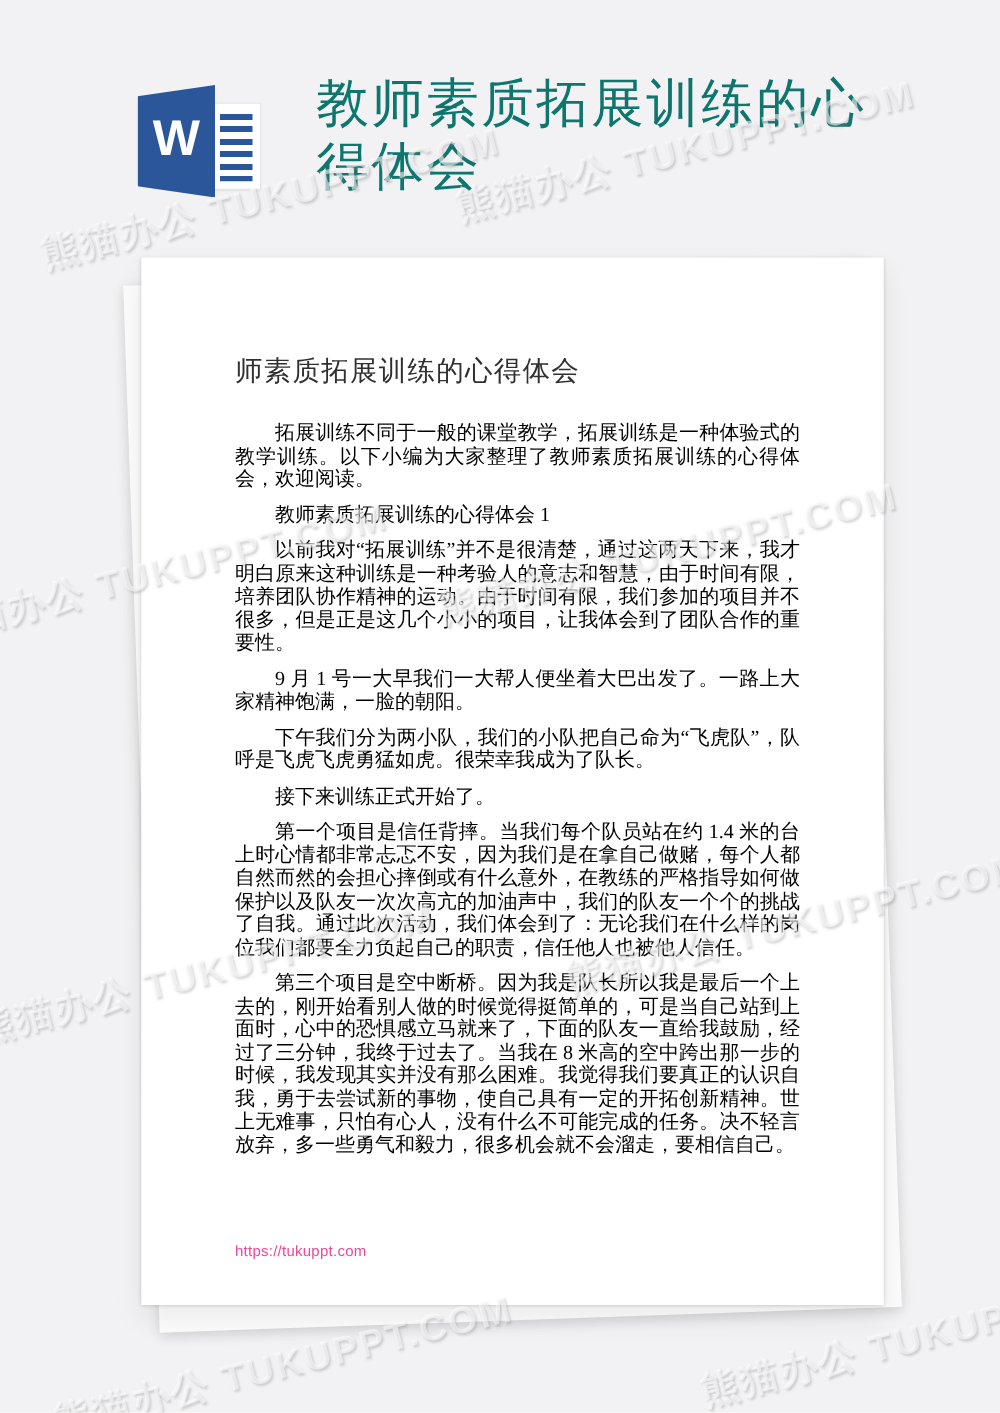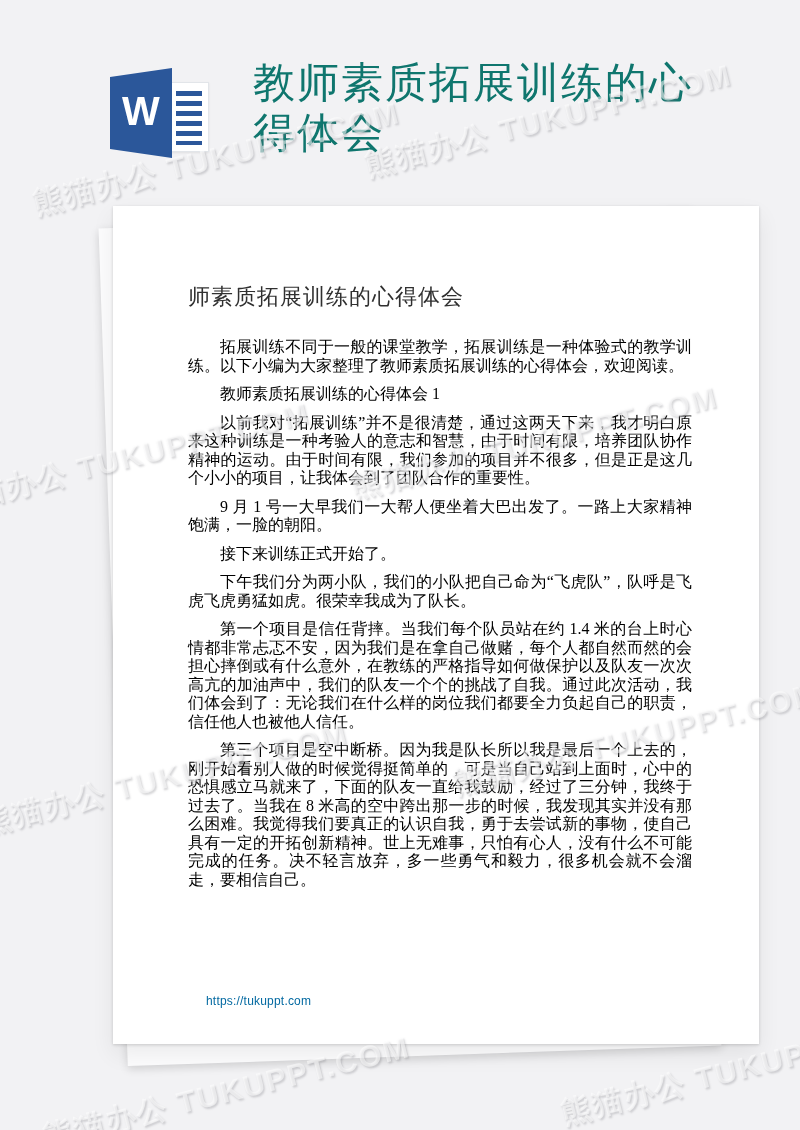--- a/index.html
+++ b/index.html
@@ -46,21 +46,21 @@
   }
 
   
   .sheet-back {
     position: absolute; left: 113px; top: 206px; width: 594px; height: 838px;
     background: #fcfcfd;
     transform: translateY(12px) rotate(-2deg);
     box-shadow: 0 3px 10px rgba(0,0,0,0.14);
   }
   .sheet-main {
-    position: absolute; left: 113px; top: 206px; width: 646px; height: 838px;
+    position: absolute; left: 113px; top: 206px; width: 594px; height: 838px;
     background: #ffffff;
     box-shadow: 0 1px 3px rgba(0,0,0,0.16), 0 10px 22px rgba(0,0,0,0.07);
     box-sizing: border-box;
     padding: 76px 67px 0 75px;
   }
   .doc-heading {
     margin: 0 0 26px 0;
     font-family: "Liberation Serif", "DejaVu Serif", serif;
     font-size: 22px; font-weight: 400; letter-spacing: 1px;
     color: #303030;
@@ -68,23 +68,23 @@
   .doc-body {
     font-family: "Liberation Serif", "DejaVu Serif", serif;
     font-size: 16px; line-height: 18.5px;
     color: #000000;
     text-align: justify;
     margin-top: 24px;
   }
   .doc-body p { margin: 10px 0; text-indent: 2em; }
   .doc-body p:first-child { margin-top: 0; }
   .doc-footer {
-    position: absolute; left: 93px; bottom: 36px;
+    position: absolute; left: 75px; bottom: 36px;
     font-family: "Liberation Sans", sans-serif;
-    font-size: 12px; color: #0369a1; letter-spacing: 0.2px;
+    font-size: 12px; color: #ec4899; letter-spacing: 0.2px;
   }
 
   
   .wm-layer { position: absolute; inset: 0; pointer-events: none; z-index: 50; }
   .wm {
     position: absolute; white-space: nowrap;
     transform: rotate(-14deg);
     font-family: "Liberation Sans", sans-serif;
     font-weight: 700; font-size: 30px; letter-spacing: 2px;
     color: rgba(255,255,255,0.55);
@@ -107,22 +107,22 @@
 </div>
 
 <div class="sheet-back"></div>
 <div class="sheet-main">
   <h2 class="doc-heading">师素质拓展训练的心得体会</h2>
   <div class="doc-body">
       <p>拓展训练不同于一般的课堂教学，拓展训练是一种体验式的教学训练。以下小编为大家整理了教师素质拓展训练的心得体会，欢迎阅读。</p>
       <p>教师素质拓展训练的心得体会 1</p>
       <p>以前我对“拓展训练”并不是很清楚，通过这两天下来，我才明白原来这种训练是一种考验人的意志和智慧，由于时间有限，培养团队协作精神的运动。由于时间有限，我们参加的项目并不很多，但是正是这几个小小的项目，让我体会到了团队合作的重要性。</p>
       <p>9 月 1 号一大早我们一大帮人便坐着大巴出发了。一路上大家精神饱满，一脸的朝阳。</p>
+      <p>下午我们分为两小队，我们的小队把自己命为“飞虎队”，队呼是飞虎飞虎勇猛如虎。很荣幸我成为了队长。</p>
       <p>接下来训练正式开始了。</p>
-      <p>下午我们分为两小队，我们的小队把自己命为“飞虎队”，队呼是飞虎飞虎勇猛如虎。很荣幸我成为了队长。</p>
       <p>第一个项目是信任背摔。当我们每个队员站在约 1.4 米的台上时心情都非常忐忑不安，因为我们是在拿自己做赌，每个人都自然而然的会担心摔倒或有什么意外，在教练的严格指导如何做保护以及队友一次次高亢的加油声中，我们的队友一个个的挑战了自我。通过此次活动，我们体会到了：无论我们在什么样的岗位我们都要全力负起自己的职责，信任他人也被他人信任。</p>
       <p>第三个项目是空中断桥。因为我是队长所以我是最后一个上去的，刚开始看别人做的时候觉得挺简单的，可是当自己站到上面时，心中的恐惧感立马就来了，下面的队友一直给我鼓励，经过了三分钟，我终于过去了。当我在 8 米高的空中跨出那一步的时候，我发现其实并没有那么困难。我觉得我们要真正的认识自我，勇于去尝试新的事物，使自己具有一定的开拓创新精神。世上无难事，只怕有心人，没有什么不可能完成的任务。决不轻言放弃，多一些勇气和毅力，很多机会就不会溜走，要相信自己。</p>
     </div>
   <div class="doc-footer">https://tukuppt.com</div>
 </div>
 
 <div class="wm-layer">
     <div class="wm" style="left: 28px; top: 138px;">熊猫办公 TUKUPPT.COM</div>
     <div class="wm" style="left: 360px; top: 100px;">熊猫办公 TUKUPPT.COM</div>
     <div class="wm" style="left: -62px; top: 438px;">熊猫办公 TUKUPPT.COM</div>

